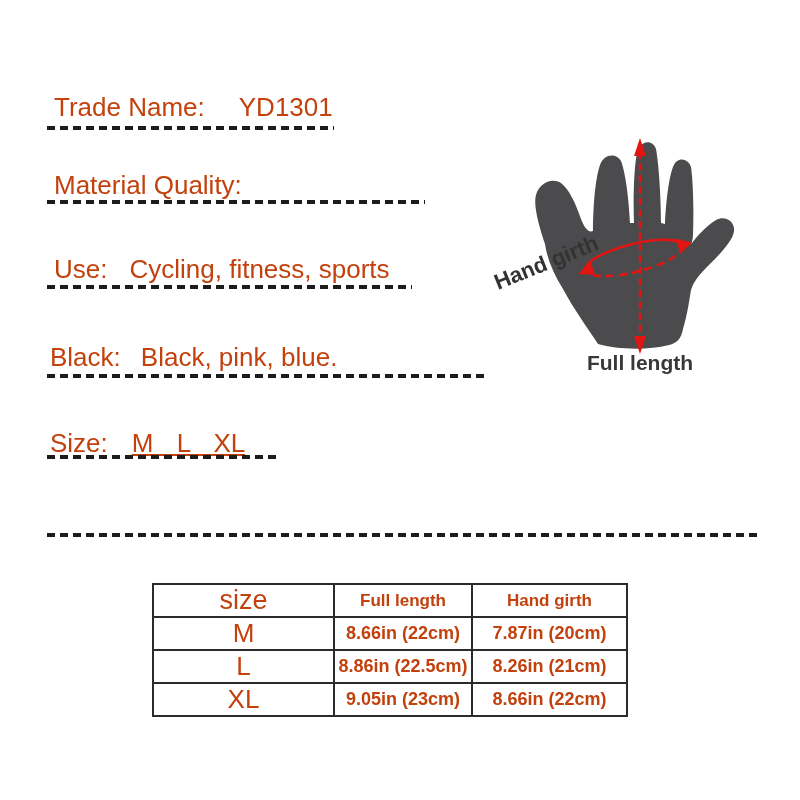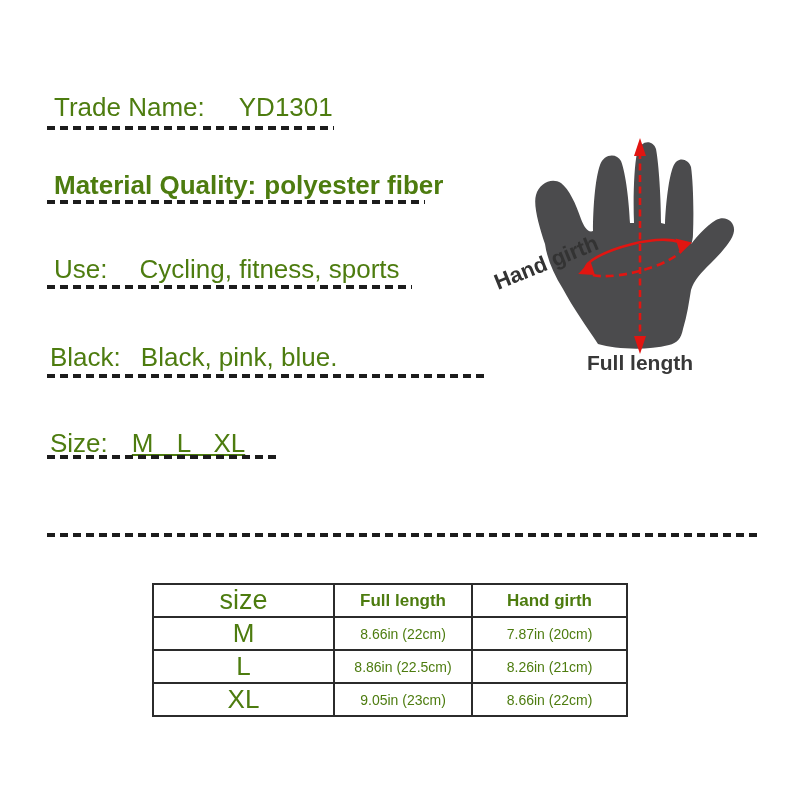--- a/index.html
+++ b/index.html
@@ -1,19 +1,19 @@
 <!DOCTYPE html>
 <html><head>
 <meta charset="utf-8">
 <style>
   html,body{margin:0;padding:0;background:#fff;}
   #page{
     position:relative;width:800px;height:800px;background:#ffffff;
     font-family:"Liberation Sans","DejaVu Sans",sans-serif;
-    color:#4d7c0f;overflow:hidden;
+    color:#c2410c;overflow:hidden;
   }
   .spec-row{position:absolute;display:flex;align-items:baseline;white-space:nowrap;}
   .spec-label{font-size:26px;line-height:1.1;}
   .spec-value{font-size:26px;line-height:1.1;}
   .dash-line{
     position:absolute;height:4px;
     background:repeating-linear-gradient(90deg,#1c1c1c 0 8px,transparent 8px 13px);
   }
   .size-gap{word-spacing:16px;text-decoration:underline;}
   
@@ -24,44 +24,43 @@
   .size-table td,.size-table th{
     border:2px solid #2b2b2b;text-align:center;vertical-align:middle;
     padding:0;white-space:nowrap;overflow:hidden;
   }
   .col-size{width:181px;}
   .col-len{width:138px;}
   .col-girth{width:155px;}
   .size-table .hdr-size{font-size:27px;font-weight:400;height:29px;}
   .size-table .hdr{font-size:17px;font-weight:700;height:29px;}
   .size-table .cell-size{font-size:26px;font-weight:400;height:31px;}
-  .size-table .cell-val{font-size:14px;font-weight:400;height:31px;border-radius:16px;}
+  .size-table .cell-val{font-size:18px;font-weight:700;height:31px;border-radius:16px;}
   .hand-svg{position:absolute;left:490px;top:130px;}
   .svg-label{font-family:"Liberation Sans","DejaVu Sans",sans-serif;}
 </style>
 </head>
 <body>
 
 <div id="page">
 
   <div class="spec-row" style="left:54px;top:93px;">
     <span class="spec-label">Trade Name:</span>
     <span class="spec-value" style="margin-left:34px;">YD1301</span>
   </div>
   <div class="dash-line" style="left:47px;top:126px;width:287px;"></div>
 
-  <div class="spec-row" style="left:54px;top:171px;font-weight:bold;">
+  <div class="spec-row" style="left:54px;top:171px;">
     <span class="spec-label">Material Quality:</span>
-    <span class="spec-value" style="margin-left:8px;">polyester fiber</span>
   </div>
   <div class="dash-line" style="left:47px;top:200px;width:378px;"></div>
 
   <div class="spec-row" style="left:54px;top:255px;">
     <span class="spec-label">Use:</span>
-    <span class="spec-value" style="margin-left:32px;">Cycling, fitness, sports</span>
+    <span class="spec-value" style="margin-left:22px;">Cycling, fitness, sports</span>
   </div>
   <div class="dash-line" style="left:47px;top:285px;width:365px;"></div>
 
   <div class="spec-row" style="left:50px;top:343px;">
     <span class="spec-label">Black:</span>
     <span class="spec-value" style="margin-left:20px;">Black, pink, blue.</span>
   </div>
   <div class="dash-line" style="left:47px;top:374px;width:440px;"></div>
 
   <div class="spec-row" style="left:50px;top:429px;">

